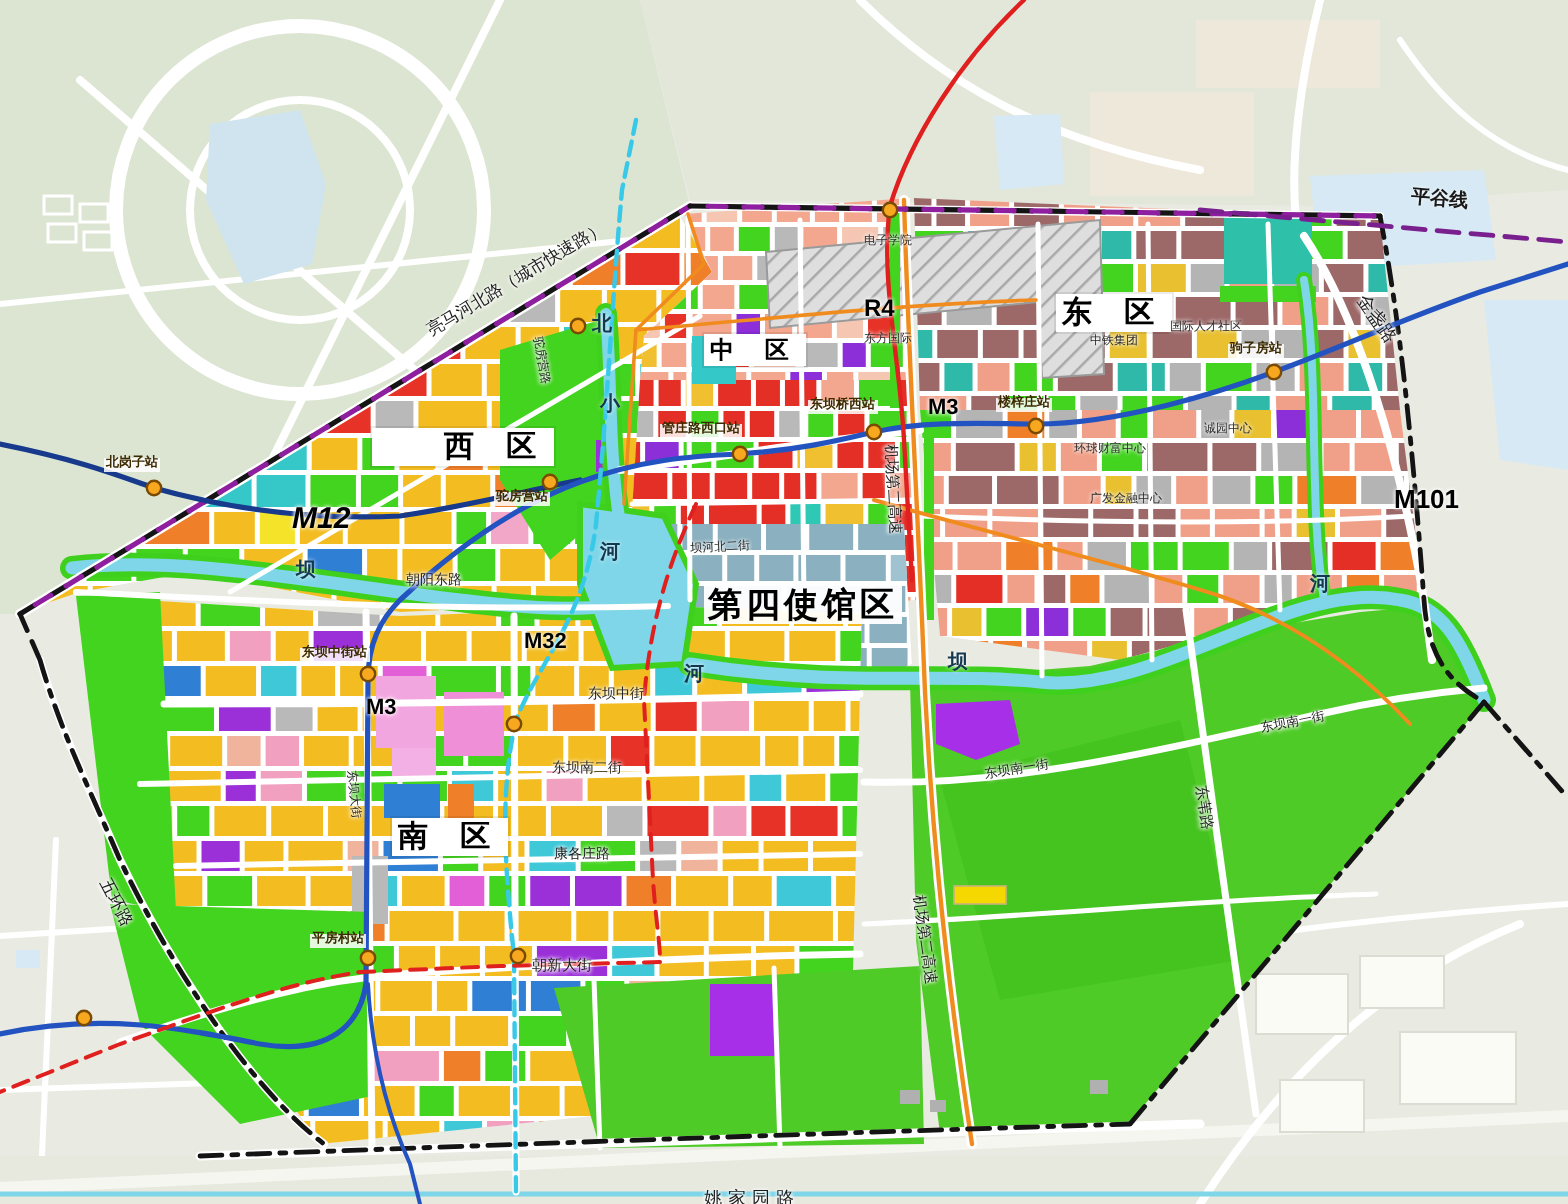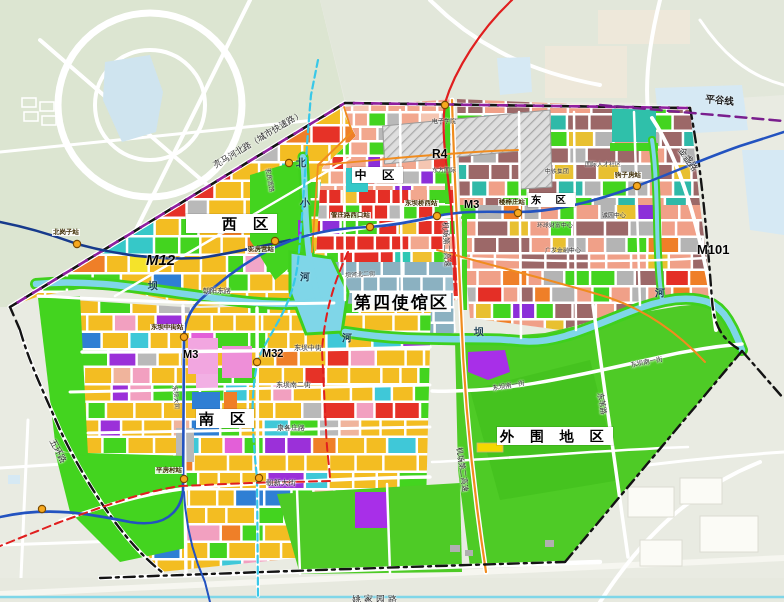--- a/index.html
+++ b/index.html
@@ -979,28 +979,27 @@
         <circle cx="184" cy="337" r="3.6" fill="#f7a81f" stroke="#7a4a00" stroke-width="1.2"></circle>
         <circle cx="184" cy="479" r="3.6" fill="#f7a81f" stroke="#7a4a00" stroke-width="1.2"></circle>
         <circle cx="257" cy="362" r="3.6" fill="#f7a81f" stroke="#7a4a00" stroke-width="1.2"></circle>
         <circle cx="259" cy="478" r="3.6" fill="#f7a81f" stroke="#7a4a00" stroke-width="1.2"></circle>
         <circle cx="42" cy="509" r="3.6" fill="#f7a81f" stroke="#7a4a00" stroke-width="1.2"></circle>
       </g>
   </svg>
   <div id="labels">
       <div class="lbl district" style="left: 186px; top: 214px; font-size: 15px; padding-left: 36px;">西 区</div>
       <div class="lbl district" style="left: 352px; top: 167px; font-size: 12px;">中 区</div>
-      <div class="lbl district" style="left: 528px; top: 147px; font-size: 10px; margin-top: 46px;">东 区</div>
+      <div class="lbl district" style="left: 528px; top: 147px; font-size: 15px;">东 区</div>
       <div class="lbl district" style="left: 196px; top: 409px; font-size: 15px;">南 区</div>
-      <div class="lbl district" style="left: 497px; top: 427px; font-size: 14px;">外 围 地 区</div>
       <div class="lbl district4" style="left: 352px; top: 293px; font-size: 17px;">第四使馆区</div>
       <div class="lbl line" style="left: 146px; top: 252px; font-size: 15px; font-style: italic;">M12</div>
       <div class="lbl line" style="left: 183px; top: 349px; font-size: 11px;">M3</div>
       <div class="lbl line" style="left: 464px; top: 199px; font-size: 11px;">M3</div>
-      <div class="lbl line" style="left: 262px; top: 316px; font-size: 11px; margin-top: 32px;">M32</div>
+      <div class="lbl line" style="left: 262px; top: 316px; font-size: 11px;">M32</div>
       <div class="lbl line" style="left: 697px; top: 243px; font-size: 13px;">M101</div>
       <div class="lbl line" style="left: 432px; top: 148px; font-size: 12px;">R4</div>
       <div class="lbl purpleline" style="left: 706px; top: 94px; font-size: 9.5px; transform: rotate(5deg);">平谷线</div>
       <div class="lbl road" style="left: 212px; top: 162px; font-size: 8.5px; transform: rotate(-31deg);">亮马河北路（城市快速路）</div>
       <div class="lbl road" style="left: 203px; top: 287px; font-size: 7px;">朝阳东路</div>
       <div class="lbl road" style="left: 294px; top: 344px; font-size: 7px;">东坝中街</div>
       <div class="lbl road" style="left: 276px; top: 381px; font-size: 7px;">东坝南二街</div>
       <div class="lbl road" style="left: 277px; top: 424px; font-size: 7px;">康各庄路</div>
       <div class="lbl road" style="left: 266px; top: 479px; font-size: 7.5px;">朝新大街</div>
       <div class="lbl road" style="left: 352px; top: 595px; font-size: 9px; letter-spacing: 3px;">姚家园路</div>

